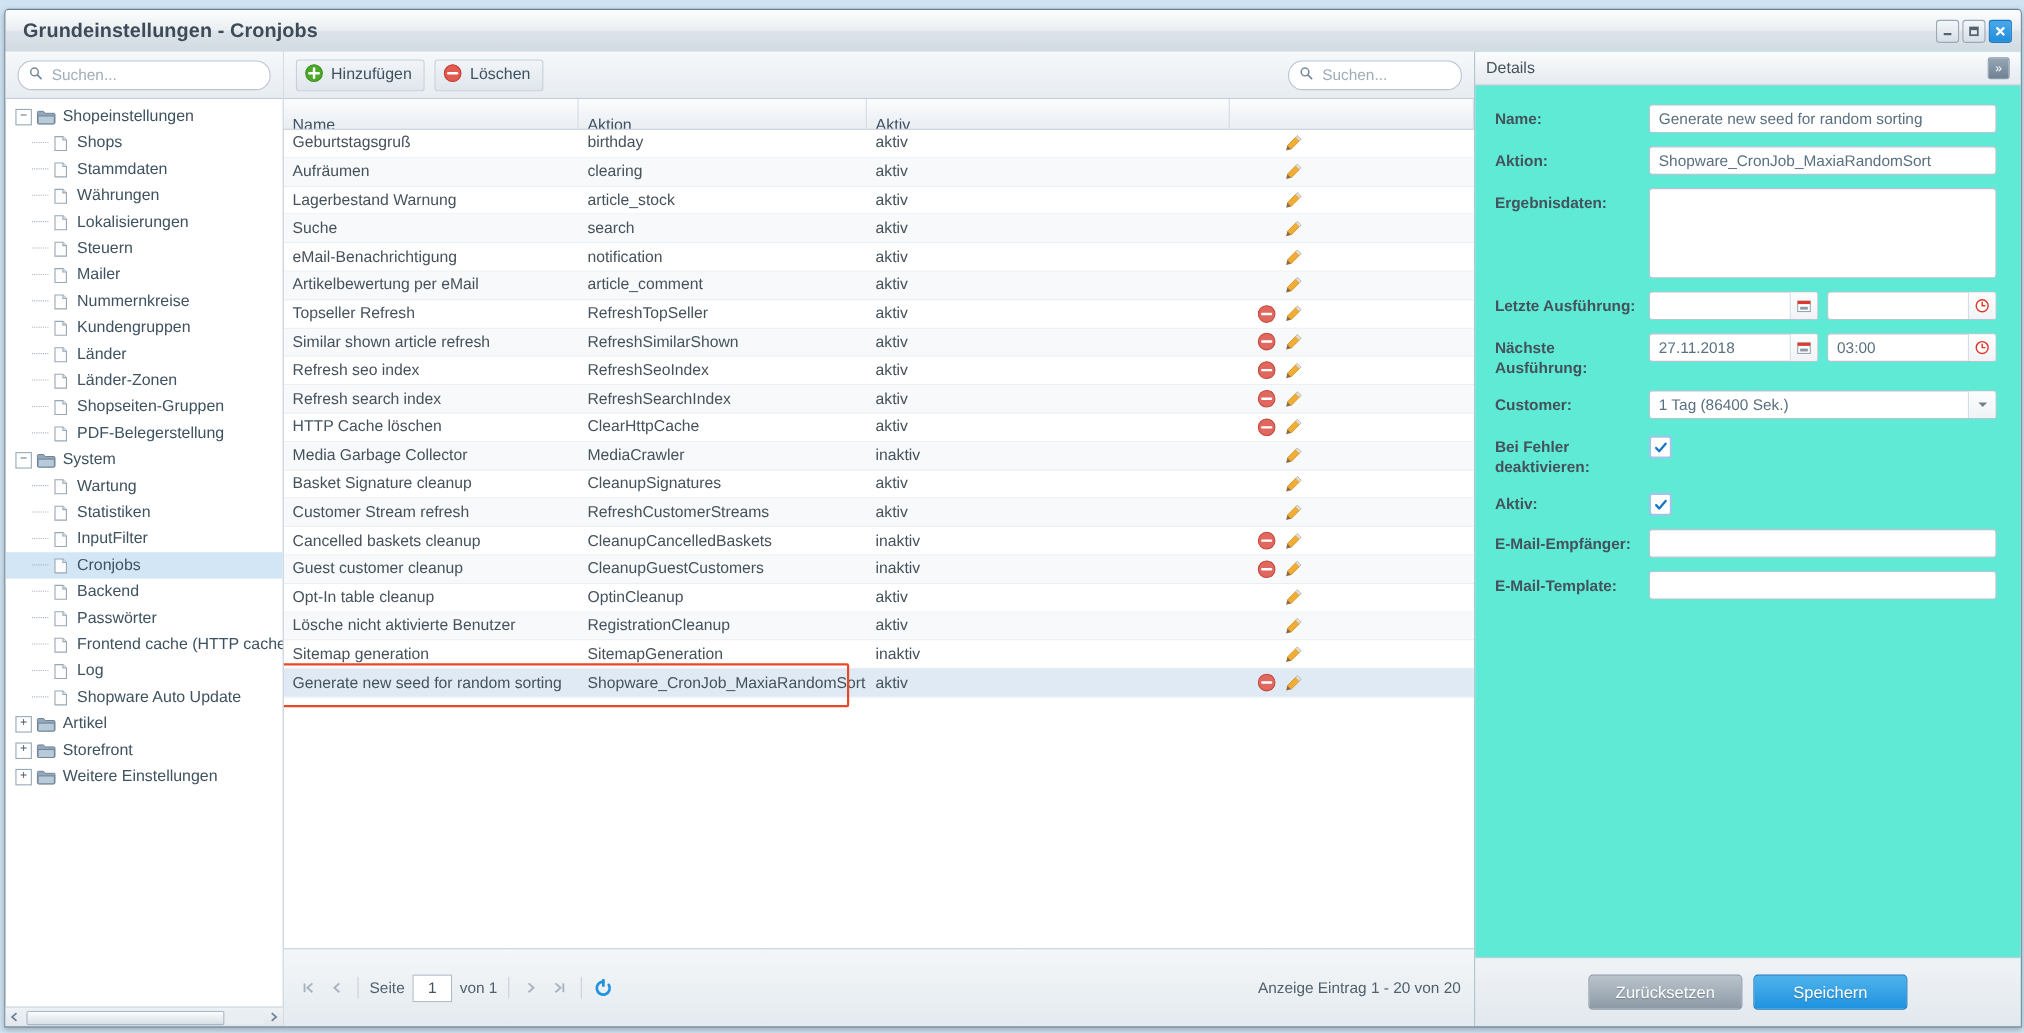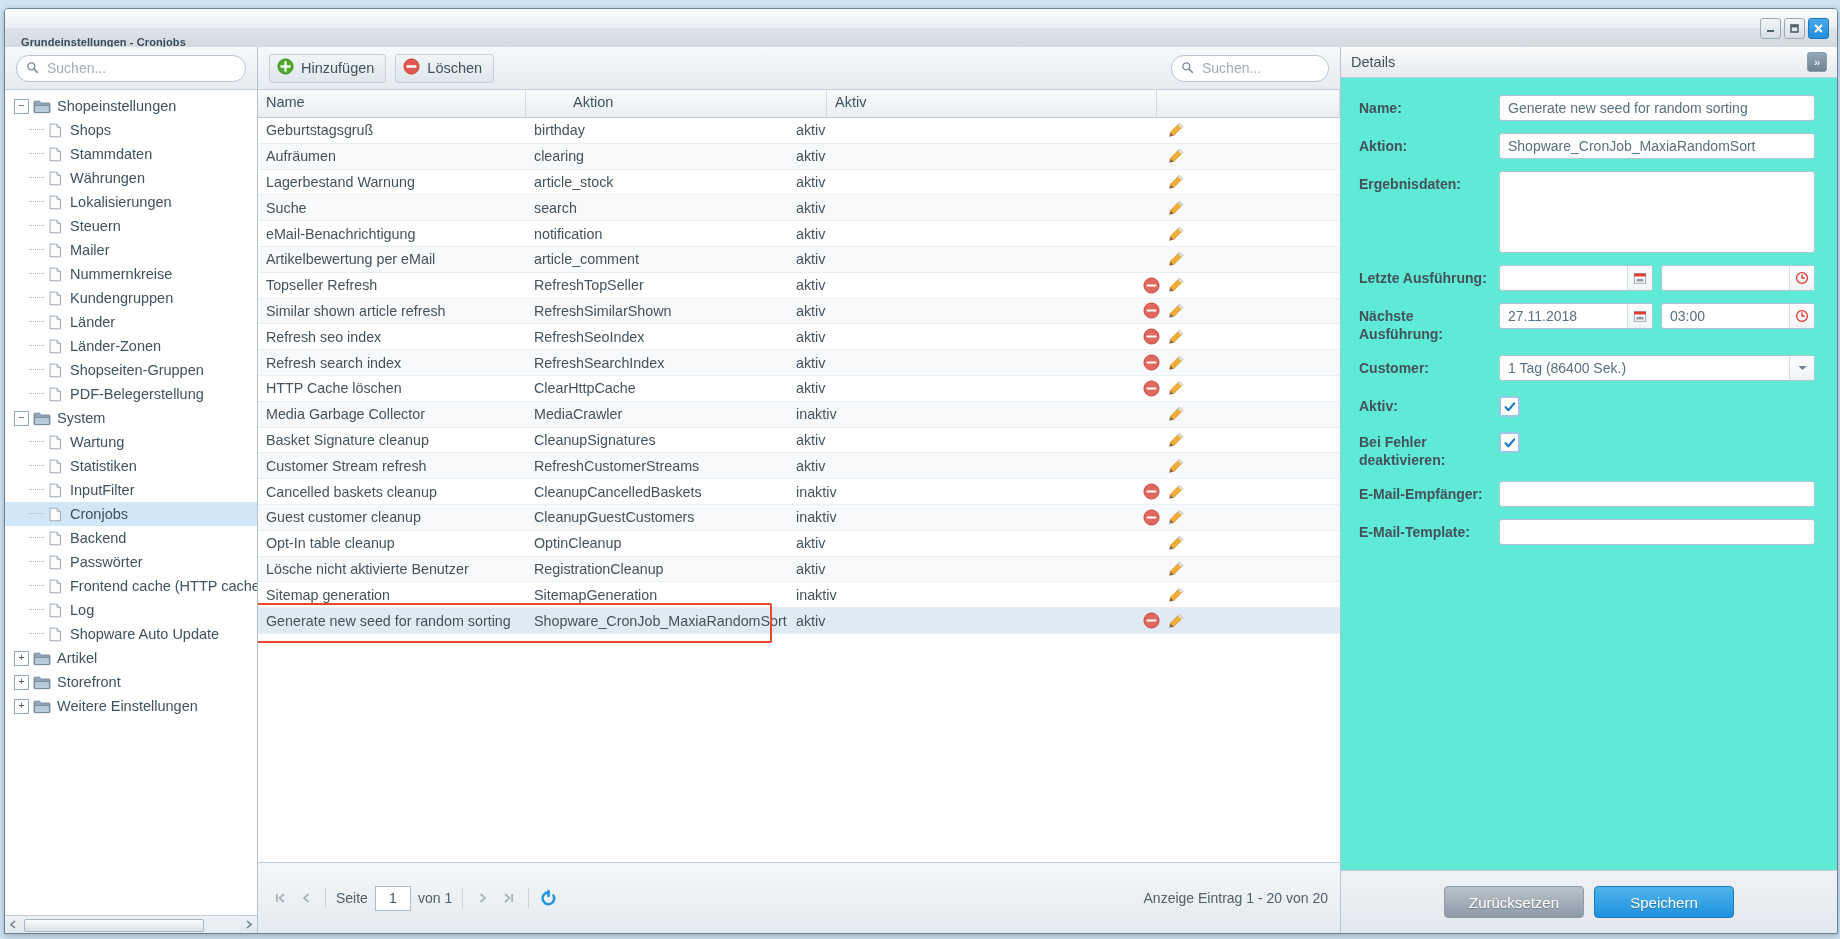--- a/index.html
+++ b/index.html
@@ -21,23 +21,22 @@
   }
   
   .titlebar{
     height:38px;
     background:linear-gradient(to bottom,#fdfefe 0%,#eaeef2 48%,#dde3e9 52%,#d2dae2 100%);
     border-bottom:1px solid #a9b8c6;
     position:relative;
   }
   .titlebar .title{
     position:absolute;left:16px;top:9px;
-    font-weight:bold;font-size:11px;color:#3c4b57;
+    font-weight:bold;font-size:18px;color:#3c4b57;
     letter-spacing:.1px;
-    margin-top:18px;
   }
   .wbtns{position:absolute;right:8px;top:9px;display:flex;gap:3px;}
   .wbtn{
     width:19px;height:19px;border-radius:3px;
     border:1px solid #9aa9b6;
     background:linear-gradient(to bottom,#f4f7f9,#d7dee5);
     display:flex;align-items:center;justify-content:center;
     cursor:pointer;
   }
   .wbtn.close{background:linear-gradient(to bottom,#4aa8e8,#1f8ede);border-color:#1a79c0;}
@@ -127,21 +126,21 @@
   .gridsearch input{border:0;outline:0;background:transparent;flex:1;
     font-family:"Liberation Sans",sans-serif;font-size:14px;color:#6f7d88;min-width:0;}
   .gridsearch input::placeholder{color:#9fadb8;}
   .gridhead{
     height:27px;flex:0 0 27px;display:flex;
     background:linear-gradient(to bottom,#fbfcfd,#e9eef3);
     border-bottom:1px solid #c3cdd8;
     font-size:14.5px;color:#3f5260;
   }
   .gridhead .hc{
-    padding:4px 0 0 8px;border-right:1px solid #d3dbe3;box-sizing:border-box;overflow:hidden;
+    padding:16px 0 0 8px;border-right:1px solid #d3dbe3;box-sizing:border-box;overflow:hidden;
     cursor:pointer;
   }
   .gridbodywrap{flex:1;overflow:hidden;position:relative;}
   .grow{
     height:25.8px;display:flex;align-items:center;
     font-size:14.3px;color:#45525c;
     border-bottom:1px solid #eaeff4;
     box-sizing:border-box;cursor:pointer;
   }
   .grow.alt{background:#f7f9fb;}
@@ -556,21 +555,21 @@
                 <circle cx="6.6" cy="6.6" r="4.3" fill="none" stroke="#7b8c99" stroke-width="1.7"></circle>
                 <path d="M9.8 9.8 L14 14" stroke="#7b8c99" stroke-width="2" stroke-linecap="round"></path>
               </svg>
           </span>
           <input type="text" placeholder="Suchen..." style="">
         </div>
       </div>
 
       <div class="gridhead" id="gridhead">
           <div class="hc" style="width: 268px; flex: 0 0 268px;">Name</div>
-          <div class="hc" style="width: 262px; flex: 0 0 262px; margin-left: 39px;">Aktion</div>
+          <div class="hc" style="width: 262px; flex: 0 0 262px;">Aktion</div>
           <div class="hc" style="width: 330px; flex: 0 0 330px;">Aktiv</div>
           <div class="hc" style="width: 125px; flex: 1 1 auto;"></div>
         </div>
 
       <div class="gridbodywrap">
         <div id="gridbody">
             <div class="grow">
               <div class="gc" style="flex: 0 0 268px;">Geburtstagsgruß</div>
               <div class="gc" style="flex: 0 0 262px;">birthday</div>
               <div class="gc" style="flex: 0 0 330px;">aktiv</div>
@@ -1051,42 +1050,42 @@
               <div class="pkbtn">
                 <svg width="11" height="8" viewBox="0 0 11 8">
                     <path d="M1.5 2 L5.5 6 L9.5 2" fill="#6f8191"></path>
                   </svg>
               </div>
             </div>
           </div>
         </div>
 
         <div class="frow">
+          <div class="flabel">Bei Fehler deaktivieren:</div>
+          <div class="fctl">
+            <div class="chk">
+              <svg width="12" height="12" viewBox="0 0 12 12">
+                  <path d="M1.6 6.2 L4.4 9.2 L10.2 2.4" fill="none" stroke="#1976c4" stroke-width="2.1" stroke-linecap="round" stroke-linejoin="round"></path>
+                </svg>
+            </div>
+          </div>
+        </div>
+
+        <div class="frow">
           <div class="flabel">Aktiv:</div>
           <div class="fctl">
             <div class="chk">
               <svg width="12" height="12" viewBox="0 0 12 12">
                   <path d="M1.6 6.2 L4.4 9.2 L10.2 2.4" fill="none" stroke="#1976c4" stroke-width="2.1" stroke-linecap="round" stroke-linejoin="round"></path>
                 </svg>
             </div>
           </div>
         </div>
 
         <div class="frow">
-          <div class="flabel">Bei Fehler deaktivieren:</div>
-          <div class="fctl">
-            <div class="chk">
-              <svg width="12" height="12" viewBox="0 0 12 12">
-                  <path d="M1.6 6.2 L4.4 9.2 L10.2 2.4" fill="none" stroke="#1976c4" stroke-width="2.1" stroke-linecap="round" stroke-linejoin="round"></path>
-                </svg>
-            </div>
-          </div>
-        </div>
-
-        <div class="frow">
           <div class="flabel">E-Mail-Empfänger:</div>
           <div class="fctl">
             <input class="inp" value="" style="">
           </div>
         </div>
 
         <div class="frow">
           <div class="flabel">E-Mail-Template:</div>
           <div class="fctl">
             <input class="inp" value="" style="">

